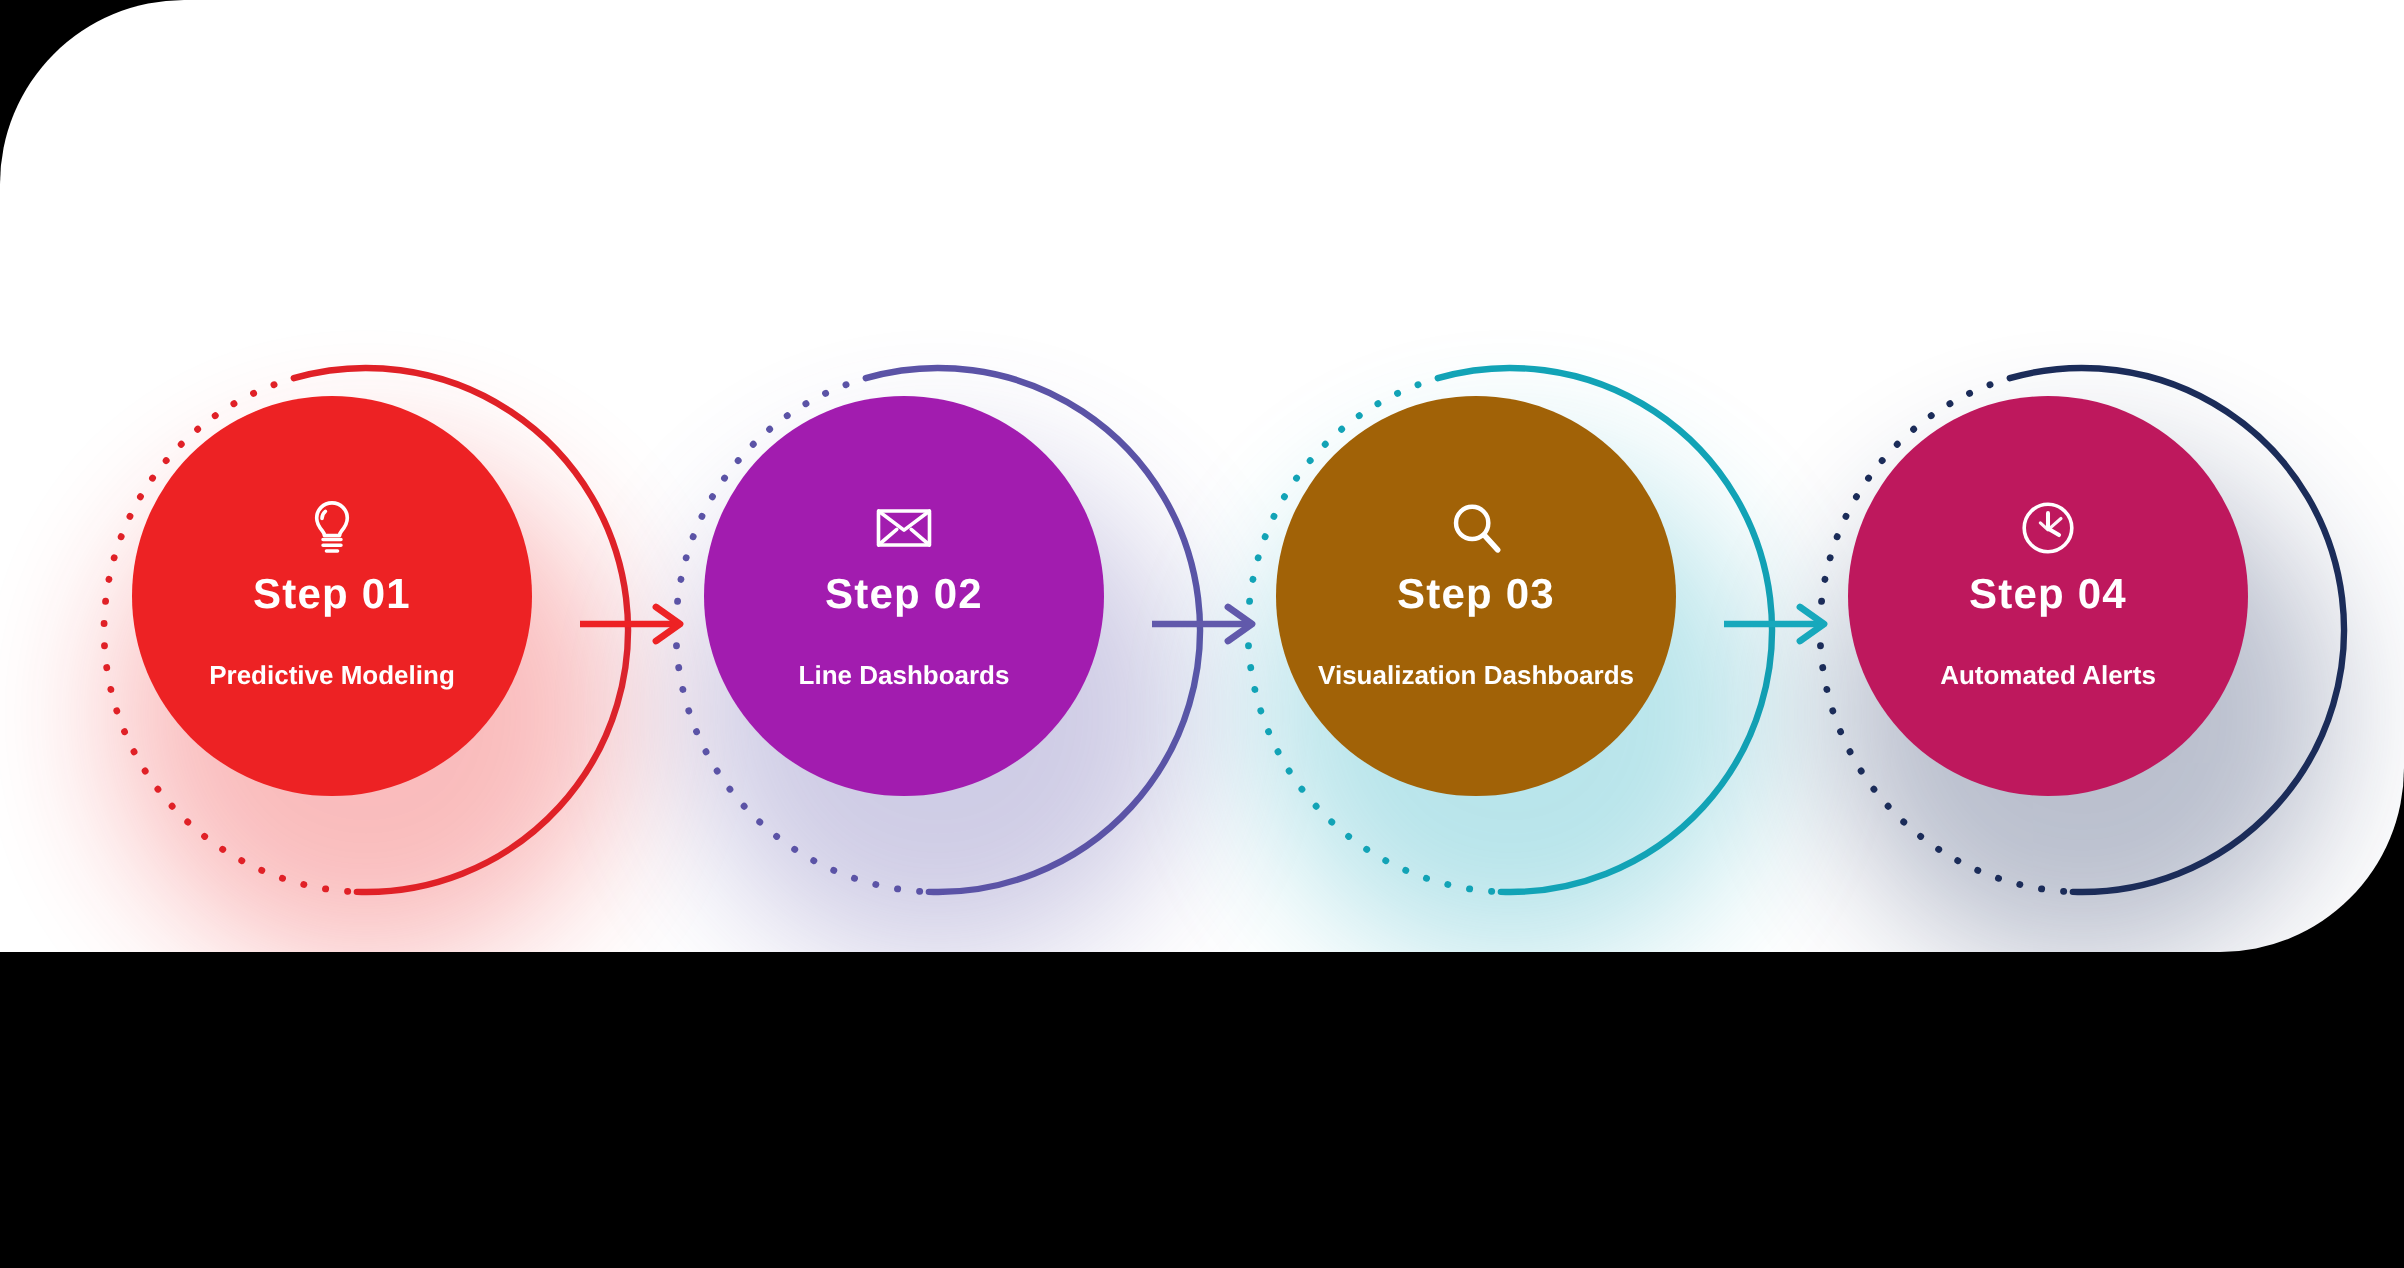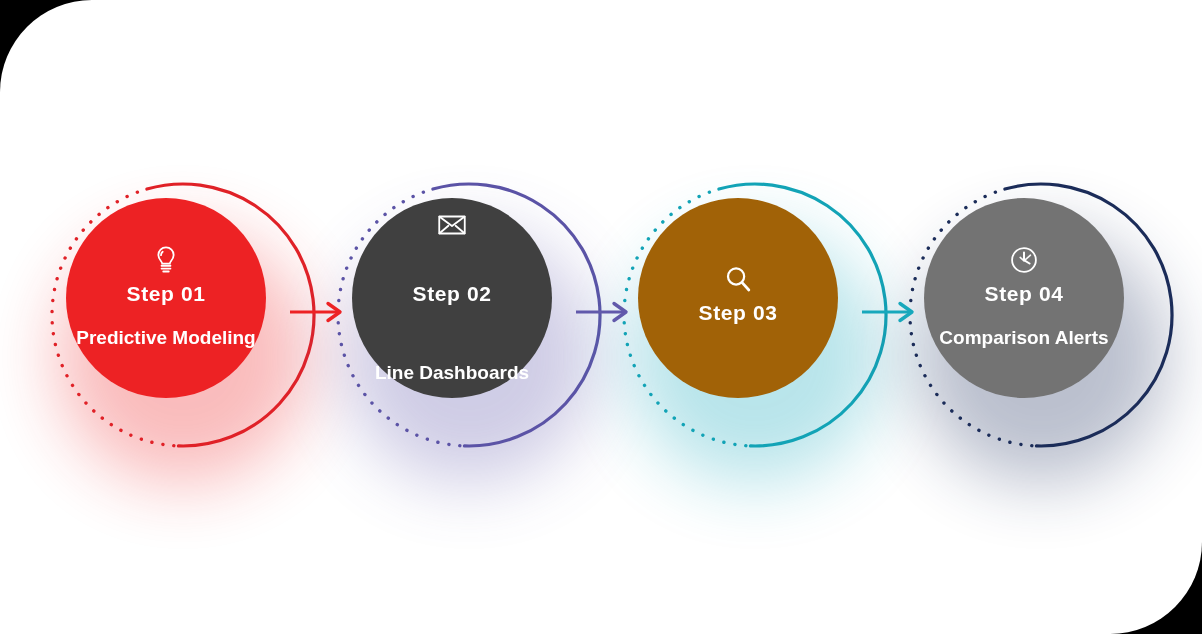--- a/index.html
+++ b/index.html
@@ -10,21 +10,21 @@
   body {
     width: 1202px;
     height: 634px;
     overflow: hidden;
     font-family: "Liberation Sans", sans-serif;
   }
 
   #canvas {
     position: relative;
     width: 1202px;
-    height: 634px;
+    height: 476px;
     background: #ffffff;
     border-top-left-radius: 92px;
     border-bottom-right-radius: 92px;
     overflow: hidden;
   }
 
   
   .step {
     position: absolute;
     top: 170px;
@@ -82,21 +82,21 @@
     color: #ffffff;
     font-size: 21px;
     font-weight: bold;
     letter-spacing: .6px;
     line-height: 1.1;
     margin-bottom: 7px;
     white-space: nowrap;
   }
   .step-label {
     color: #ffffff;
-    font-size: 19px;
+    font-size: 13px;
     font-weight: bold;
     line-height: 1.28;
     text-align: center;
     max-width: 180px;
     margin-top: 14px;
   }
 
   
   .arrow {
     position: absolute;
@@ -135,21 +135,21 @@
     <div class="step" style="left: 324px;">
       <div class="glow" style="background: rgb(97, 89, 171);"></div>
       <div class="ring">
         <svg width="290" height="290" viewBox="0 0 290 290">
           <g transform="rotate(-18 145 145)">
             <path d="M149.57 14.08 A131 131 0 1 1 100.20 268.10" fill="none" stroke="#5B53A6" stroke-width="3.2" stroke-linecap="round"></path>
             <path d="M95.93 266.46 A131 131 0 0 1 145.00 14.00" fill="none" stroke="#5B53A6" stroke-width="3.4" stroke-linecap="round" stroke-dasharray="0.1 11"></path>
           </g>
         </svg>
       </div>
-      <div class="disc" style="background: #404040; gap: 35px;">
+      <div class="disc" style="background: #a21caf;">
         <span class="icon">
           <svg viewBox="0 0 32 32" fill="none" stroke="#ffffff" stroke-width="1.7" stroke-linecap="round" stroke-linejoin="round">
             <rect x="4" y="8" width="24" height="16" rx="0.8"></rect>
             <path d="M4 8l12 9 12-9"></path>
             <path d="M4 24l8.6-7.3M28 24l-8.6-7.3"></path>
           </svg>
         </span>
         <div class="step-num">Step 02</div>
         <div class="step-label">Line Dashboards</div>
       </div>
@@ -165,42 +165,43 @@
         </svg>
       </div>
       <div class="disc" style="background: #a16207;">
         <span class="icon">
           <svg viewBox="0 0 32 32" fill="none" stroke="#ffffff" stroke-width="1.7" stroke-linecap="round" stroke-linejoin="round">
             <circle cx="14.2" cy="13.6" r="7.6" stroke-width="2.1"></circle>
             <path d="M19.9 19.4l6.3 6.9" stroke-width="2.6"></path>
           </svg>
         </span>
         <div class="step-num">Step 03</div>
+        <div class="step-label">Visualization Dashboards</div>
       </div>
     </div>
     <div class="step" style="left: 896px;">
       <div class="glow" style="background: rgb(30, 47, 94);"></div>
       <div class="ring">
         <svg width="290" height="290" viewBox="0 0 290 290">
           <g transform="rotate(-18 145 145)">
             <path d="M149.57 14.08 A131 131 0 1 1 100.20 268.10" fill="none" stroke="#1B2C59" stroke-width="3.2" stroke-linecap="round"></path>
             <path d="M95.93 266.46 A131 131 0 0 1 145.00 14.00" fill="none" stroke="#1B2C59" stroke-width="3.4" stroke-linecap="round" stroke-dasharray="0.1 11"></path>
           </g>
         </svg>
       </div>
-      <div class="disc" style="background: #737373;">
+      <div class="disc" style="background: #be185d;">
         <span class="icon">
           <svg viewBox="0 0 32 32" fill="none" stroke="#ffffff" stroke-width="1.7" stroke-linecap="round" stroke-linejoin="round">
             <circle cx="16" cy="16" r="11.2"></circle>
             <path d="M16 9v7.2l5.2 3.1" stroke-width="1.9"></path>
             <path d="M12.4 13.6l3.6 3.3 6.1-5.4" stroke-width="1.5" opacity="0.95"></path>
           </svg>
         </span>
         <div class="step-num">Step 04</div>
-        <div class="step-label">Comparison Alerts</div>
+        <div class="step-label">Automated Alerts</div>
       </div>
     </div>
     <div class="arrow" style="left: 288px;">
       <svg width="62" height="28" viewBox="0 0 62 28">
         <path d="M2 14h48" fill="none" stroke="#ED2224" stroke-width="3.2" stroke-linecap="butt"></path>
         <path d="M40 5.5L52 14l-12 8.5" fill="none" stroke="#ED2224" stroke-width="3.4" stroke-linecap="round" stroke-linejoin="round"></path>
       </svg>
     </div>
     <div class="arrow" style="left: 574px;">
       <svg width="62" height="28" viewBox="0 0 62 28">

